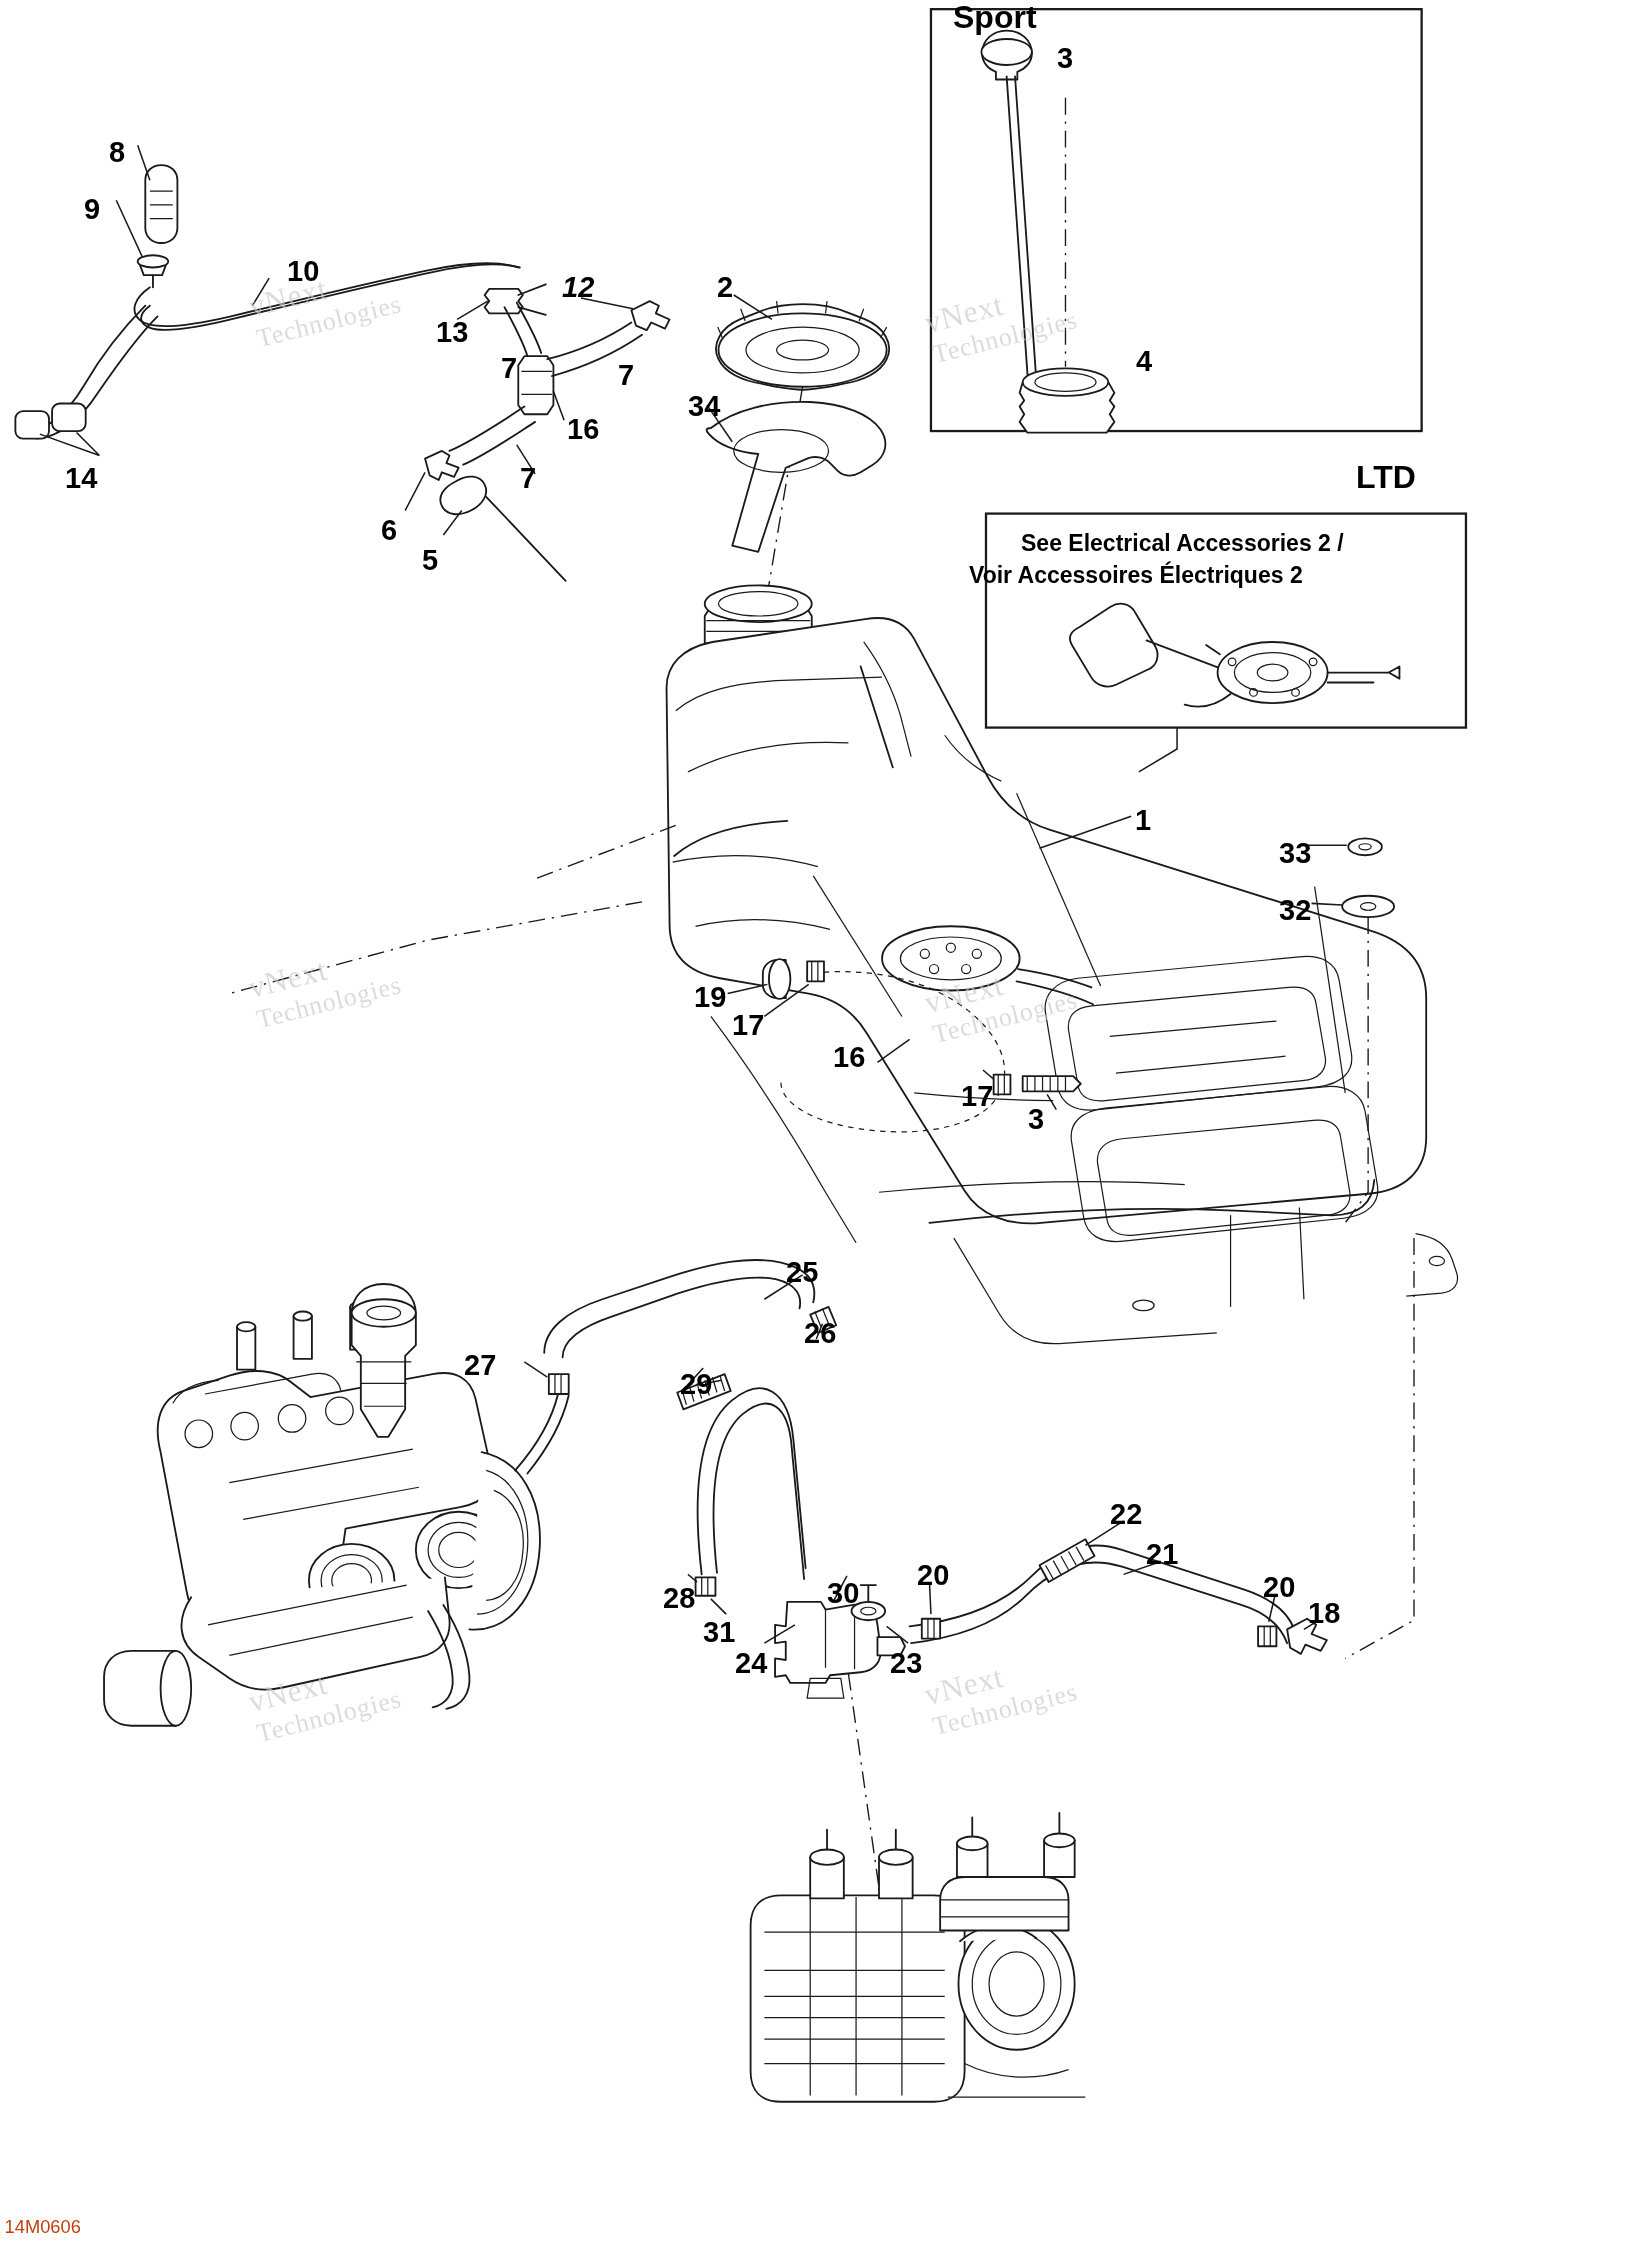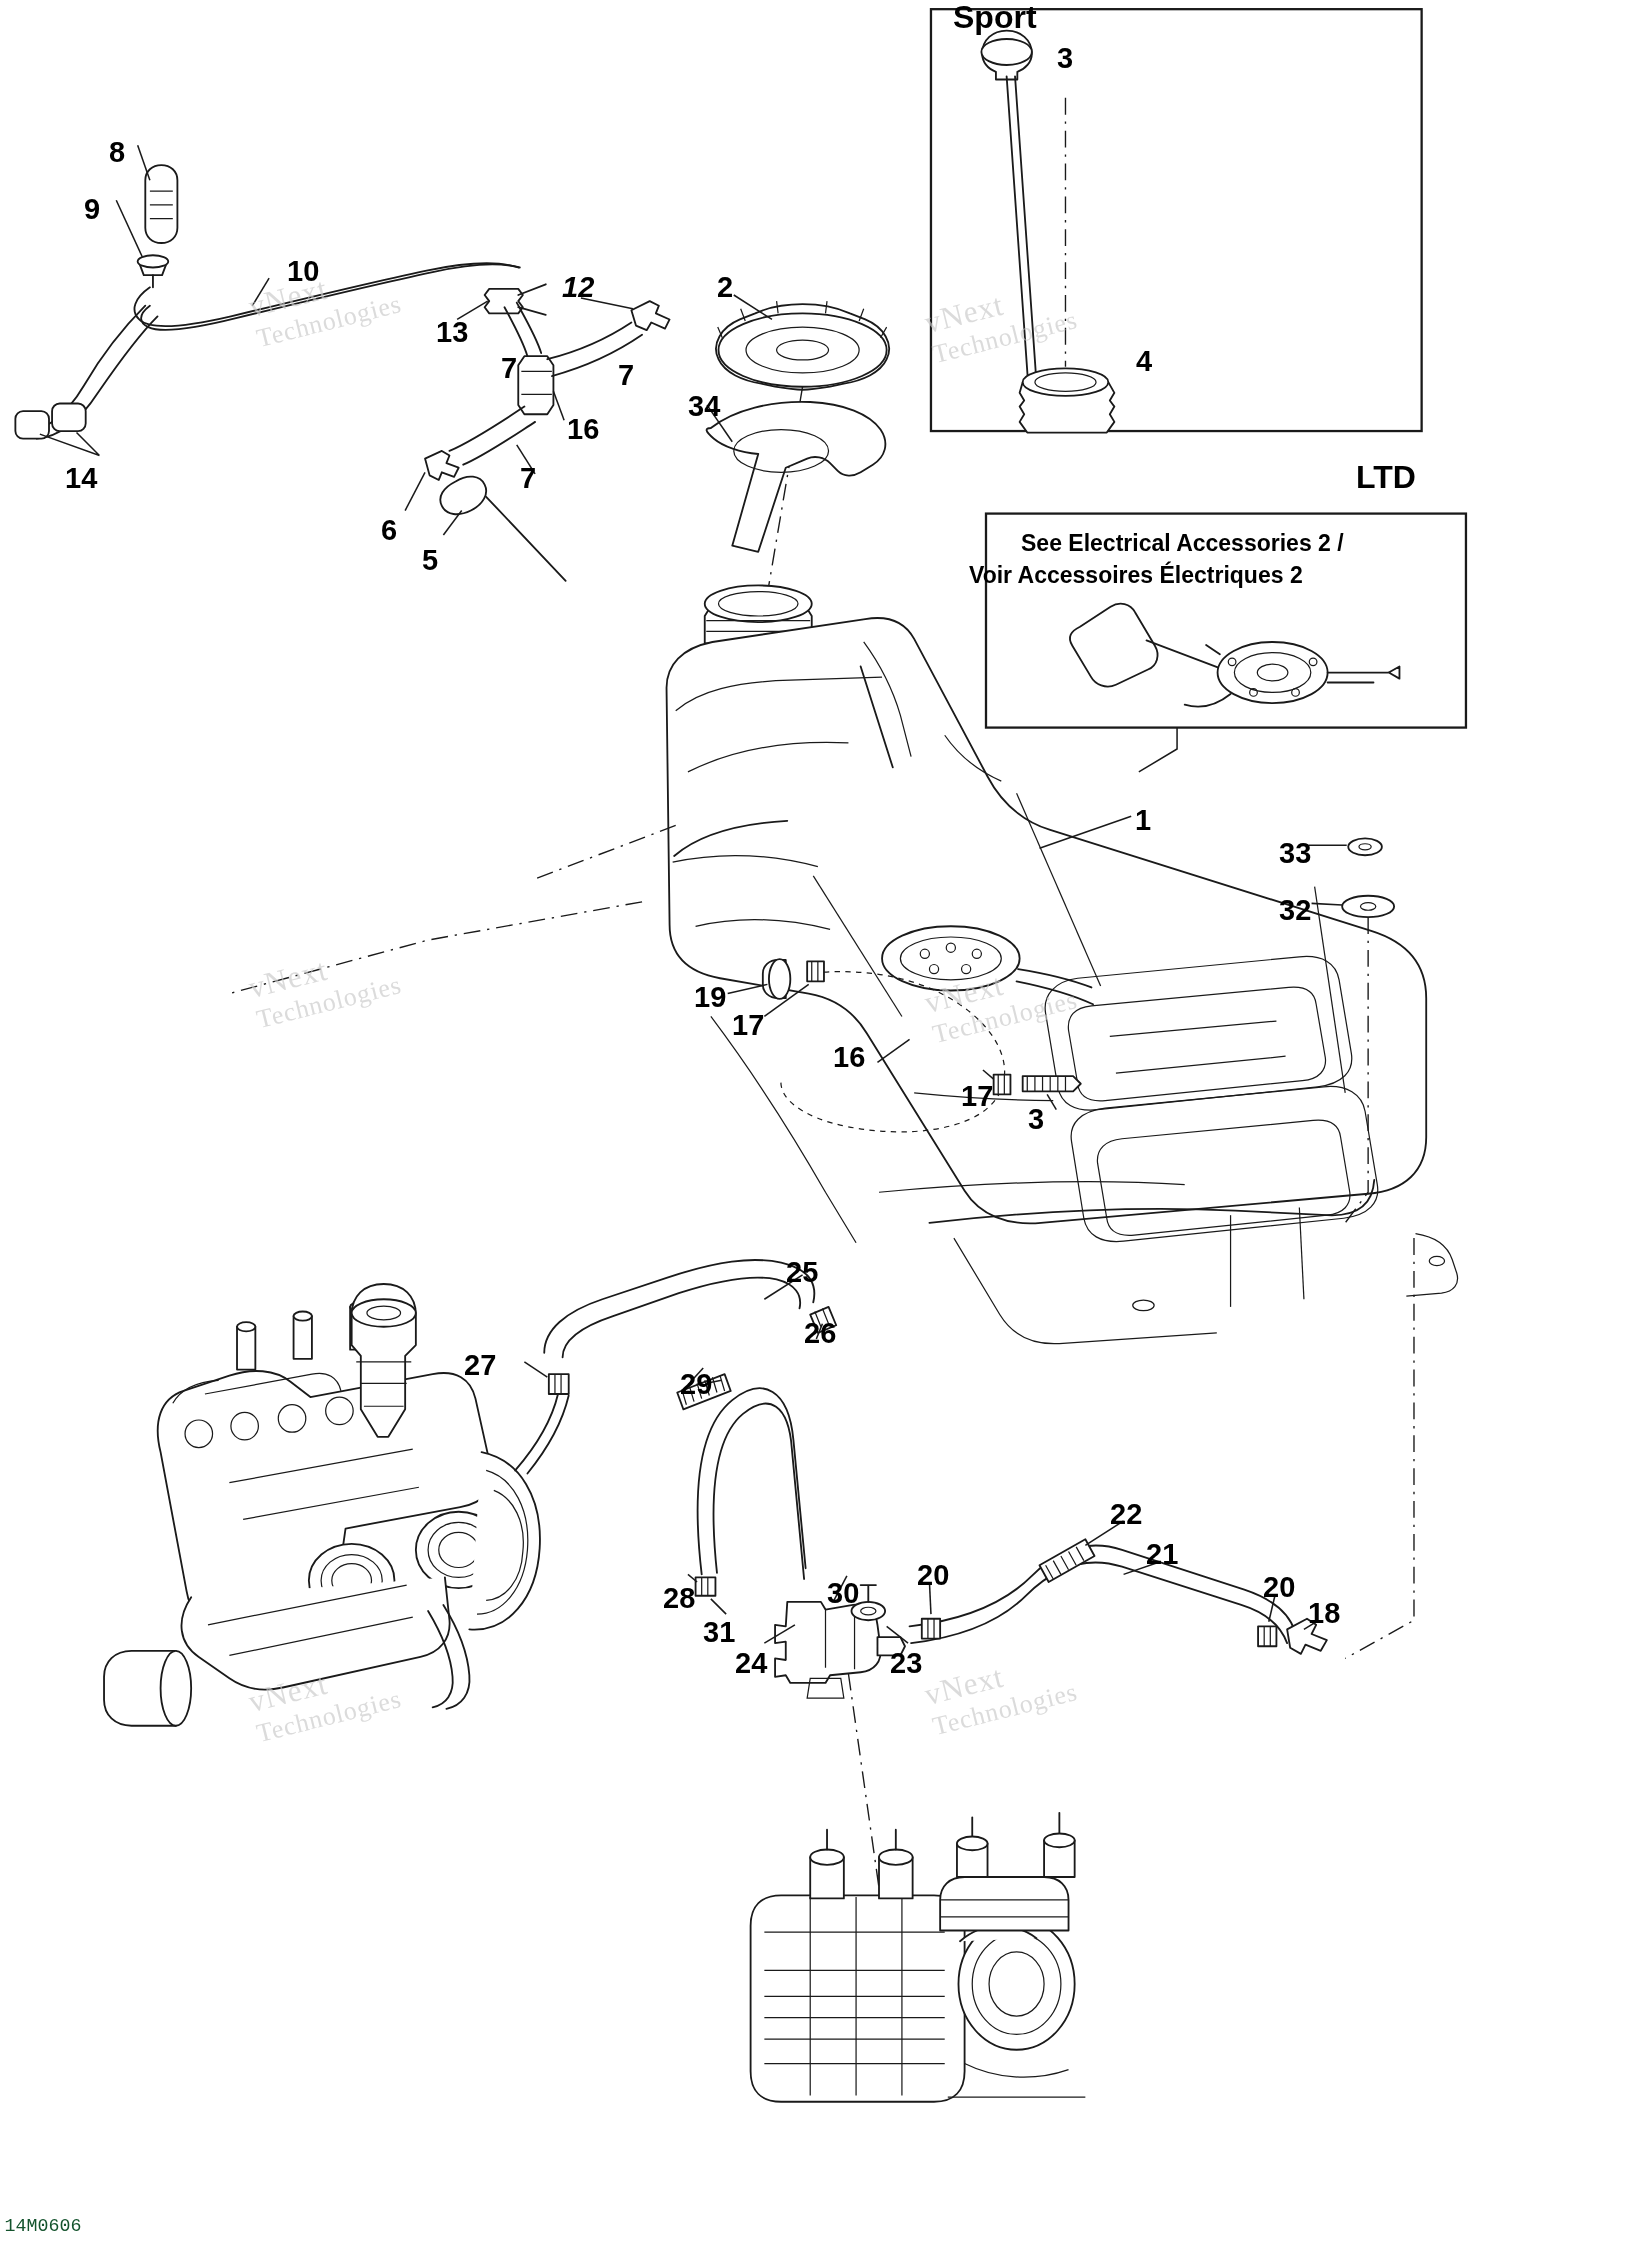--- a/index.html
+++ b/index.html
@@ -4,21 +4,21 @@
 <style>
   html,body{margin:0;padding:0;background:#ffffff;}
   body{width:1651px;height:2250px;position:relative;font-family:"Liberation Sans",sans-serif;color:#000;overflow:hidden;}
   #stage{position:absolute;left:0;top:0;width:1397px;height:2250px;}
   svg#art{position:absolute;left:0;top:0;width:1651px;height:2250px;}
 
   .lbl{position:absolute;font-family:"Liberation Sans",sans-serif;font-size:26px;font-weight:600;color:#000;white-space:nowrap;}
   .lbl.big{font-size:29px;}
   .boxtitle{position:absolute;font-family:"Liberation Sans",sans-serif;font-weight:bold;font-size:32px;}
   .boxtext{position:absolute;font-family:"Liberation Sans",sans-serif;font-weight:bold;font-size:23px;line-height:32px;}
-  .partno{position:absolute;left:4.6px;top:2216px;font-size:18.3px;font-family:Liberation Mono, monospace;color:#14532d;}
+  .partno{position:absolute;left:4.6px;top:2216px;font-size:18.3px;font-family:Liberation Sans, sans-serif;color:#c2410c;}
 
   .wm{position:absolute;color:#c9c9c9;opacity:.65;font-family:"Liberation Serif",serif;white-space:nowrap;pointer-events:none;}
   .wm .l1{font-size:31px;letter-spacing:0.8px;}
   .wm .l2{font-size:26px;letter-spacing:0.8px;}
   .wm.rot{transform:rotate(-14deg);transform-origin:left top;}
 </style>
 </head>
 <body>
 
 <div id="stage">

